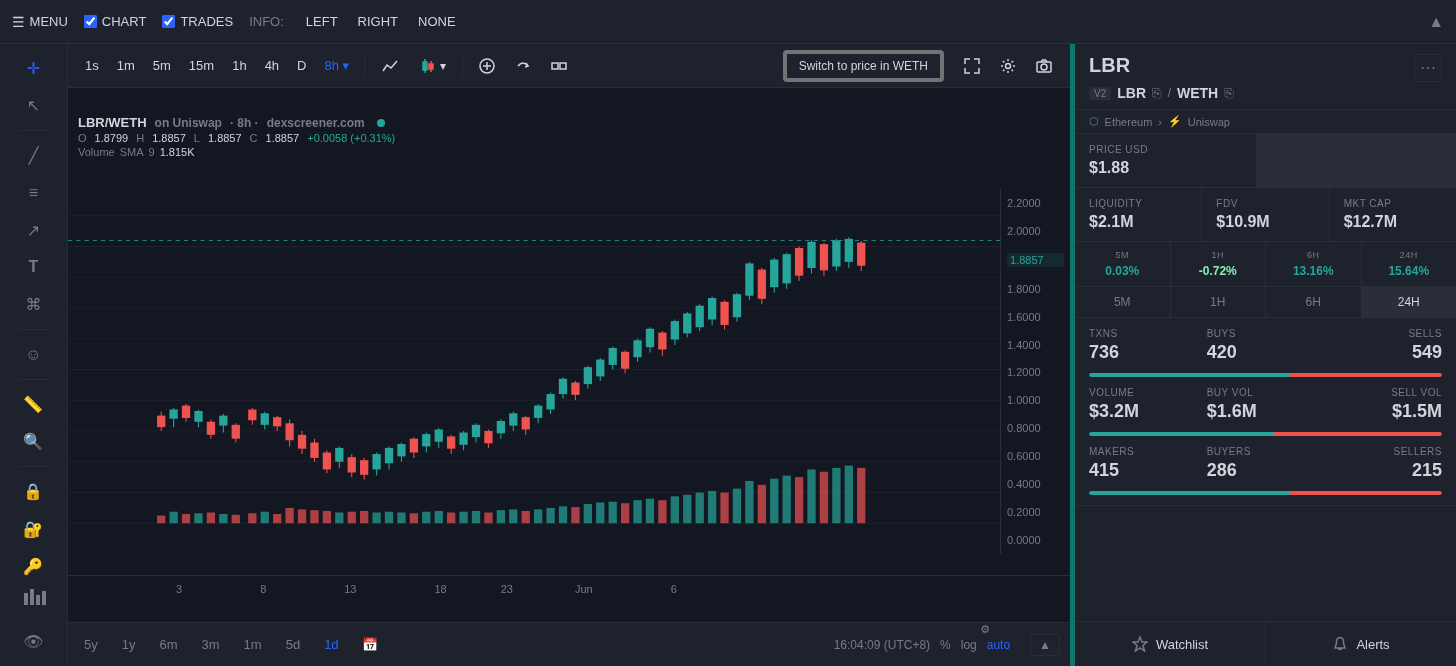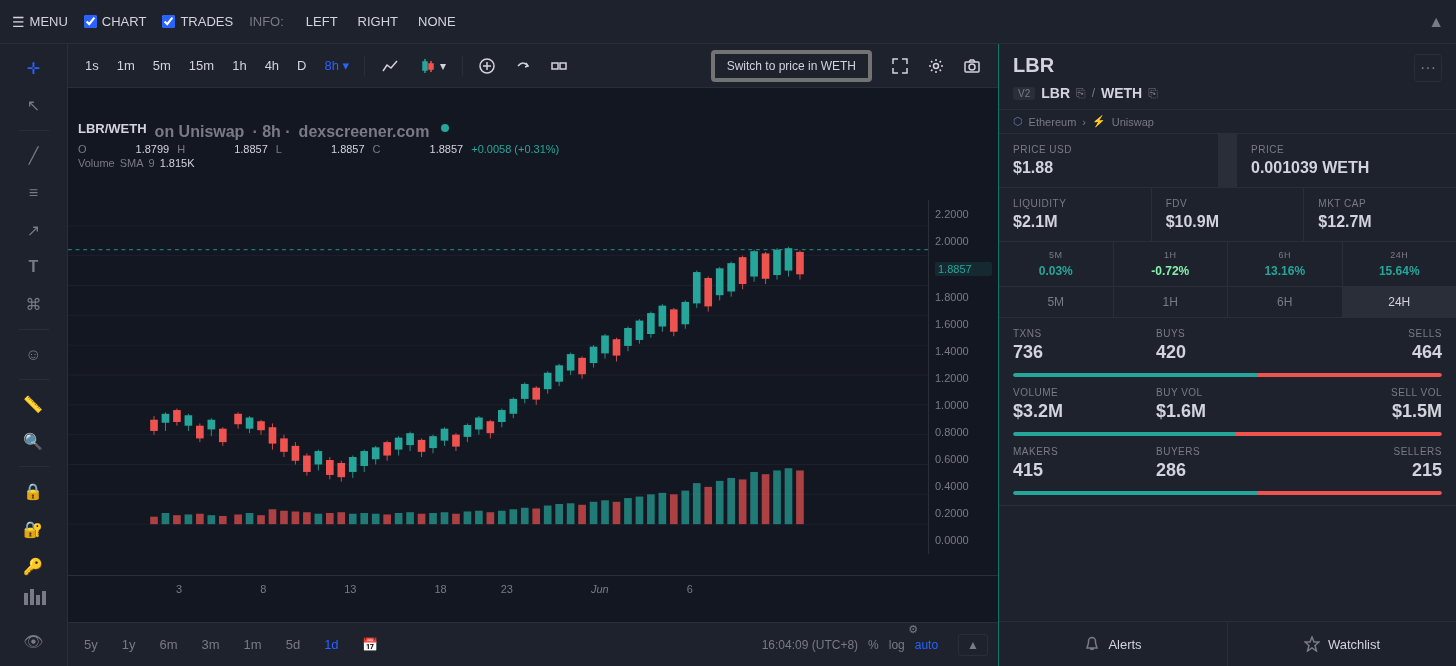--- a/index.html
+++ b/index.html
@@ -181,31 +181,30 @@
       display: flex;
       align-items: center;
       gap: 8px;
       font-size: 13px;
       font-weight: 600;
       color: #d1d4dc;
       margin-bottom: 2px;
     }
     .pair-exchange {
       color: #787b86;
-      font-size: 16px;
-      margin-top: 8px;
+      font-size: 12px;
     }
     .ohlc-bar {
       display: flex;
       align-items: center;
       gap: 8px;
       font-size: 11px;
     }
     .ohlc-label { color: #787b86; }
-    .ohlc-val { color: #d1d4dc; margin-left: 41px; }
+    .ohlc-val { color: #d1d4dc; }
     .ohlc-change-pos { color: #26a69a; }
     .ohlc-green-dot {
       width: 8px;
       height: 8px;
       border-radius: 50%;
       background: #26a69a;
       margin-left: 4px;
     }
     .vol-bar {
       display: flex;
@@ -269,23 +268,23 @@
       display: flex;
       align-items: center;
       padding: 0 10px;
       gap: 12px;
       flex-shrink: 0;
     }
     .bottom-bar .time-btn { font-size: 13px; }
 
     
     .right-panel {
-      width: 458px;
+      width: 386px;
       background: #1e222d;
-      border-left: 1px solid #0f766e;
+      border-left: 5px solid #0f766e;
       display: flex;
       flex-direction: column;
       flex-shrink: 0;
     }
     .rp-title {
       font-size: 20px;
       font-weight: 700;
       color: #d1d4dc;
     }
     .more-btn {
@@ -810,21 +809,21 @@
         <span>0.0000</span>
       </div>
     </div>
 
     <div style="display:flex; align-items:center; height:26px; background:#131722; border-top:1px solid #2a2e39; font-size:11px; color:#787b86; padding:0 8px;">
       <span style="margin-left:100px;">3</span>
       <span style="margin-left:78px;">8</span>
       <span style="margin-left:78px;">13</span>
       <span style="margin-left:78px;">18</span>
       <span style="margin-left:54px;">23</span>
-      <span style="margin-left:78px;font-style:italic;">Jun</span>
+      <span style="margin-left:62px;">Jun</span>
       <span style="margin-left:78px;">6</span>
       <span style="position:absolute; right:80px; bottom:30px;">⚙</span>
     </div>
 
     <div class="bottom-bar">
       <button class="time-btn">5y</button>
       <button class="time-btn">1y</button>
       <button class="time-btn">6m</button>
       <button class="time-btn">3m</button>
       <button class="time-btn">1m</button>
@@ -862,24 +861,20 @@
       <span>›</span>
       <span style="color:#6272a4;">⚡</span>
       <span>Uniswap</span>
     </div>
 
     <div class="stats-grid">
       <div class="stat-cell">
         <div class="stat-label">PRICE USD</div>
         <div class="stat-value">$1.88</div>
       </div>
-      <div class="stat-cell">
-        <div class="stat-label">PRICE</div>
-        <div class="stat-value">0.001039 WETH</div>
-      </div>
     </div>
 
     <div style="display:grid;grid-template-columns:1fr 1fr 1fr;gap:1px;background:#2a2e39;border-bottom:1px solid #2a2e39;">
       <div class="stat-cell">
         <div class="stat-label">LIQUIDITY</div>
         <div class="stat-value">$2.1M</div>
       </div>
       <div class="stat-cell">
         <div class="stat-label">FDV</div>
         <div class="stat-value">$10.9M</div>
@@ -922,21 +917,21 @@
         <div class="trade-col">
           <div class="trade-label">TXNS</div>
           <div class="trade-value">736</div>
         </div>
         <div class="trade-col">
           <div class="trade-label">BUYS</div>
           <div class="trade-value pos">420</div>
         </div>
         <div class="trade-col trade-col-right">
           <div class="trade-label">SELLS</div>
-          <div class="trade-value neg">464</div>
+          <div class="trade-value neg">549</div>
         </div>
       </div>
       <div class="progress-bar-container">
         <div class="progress-bar-green" style="width:57%;"></div>
         <div class="progress-bar-red" style="width:43%;"></div>
       </div>
 
       <div class="trade-row" style="margin-top:10px;">
         <div class="trade-col">
           <div class="trade-label">VOLUME</div>
@@ -972,25 +967,25 @@
       </div>
       <div class="progress-bar-container">
         <div class="progress-bar-green" style="width:57%;"></div>
         <div class="progress-bar-red" style="width:43%;"></div>
       </div>
     </div>
 
     <div class="action-bar" style="margin-top:auto;">
       <button class="action-btn">
         <svg width="16" height="16" viewBox="0 0 16 16" fill="none" stroke="#787b86" stroke-width="1.5">
+            <polygon points="8,1 10,6 15,6 11,9.5 12.5,15 8,12 3.5,15 5,9.5 1,6 6,6"></polygon>
+          </svg>
+        <span>Watchlist</span>
+      </button>
+      <button class="action-btn">
+        <svg width="16" height="16" viewBox="0 0 16 16" fill="none" stroke="#787b86" stroke-width="1.5">
             <path d="M8 1v1.5M3 12h10l-1.5-5V5a3.5 3.5 0 00-7 0v2L3 12zM6.5 12a1.5 1.5 0 003 0"></path>
           </svg>
         <span>Alerts</span>
       </button>
-      <button class="action-btn">
-        <svg width="16" height="16" viewBox="0 0 16 16" fill="none" stroke="#787b86" stroke-width="1.5">
-            <polygon points="8,1 10,6 15,6 11,9.5 12.5,15 8,12 3.5,15 5,9.5 1,6 6,6"></polygon>
-          </svg>
-        <span>Watchlist</span>
-      </button>
     </div>
   </div>
 </div>
 
 </body></html>

